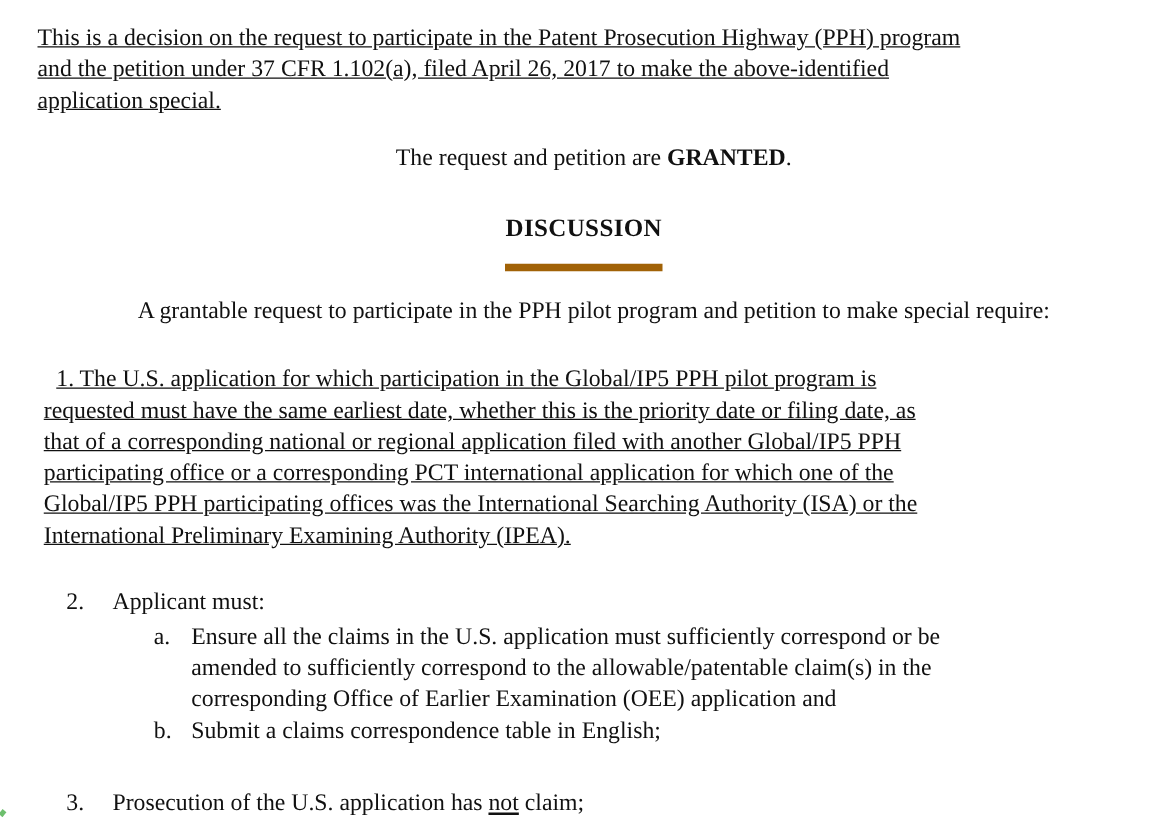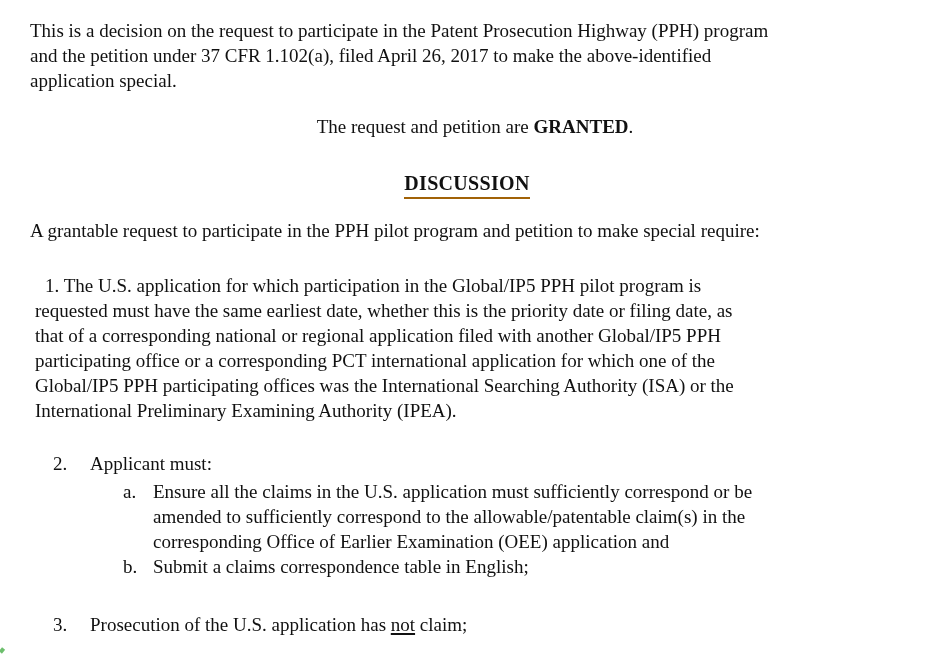--- a/index.html
+++ b/index.html
@@ -17,44 +17,46 @@
     font-size: 19px;
     line-height: 25px;
     color: #111111;
   }
   .flow {
     margin-left: 30px;
     margin-right: 14px;
   }
   .preline {
     white-space: pre-line;
+    text-decoration: underline;
   }
   .para-intro {
     margin-top: 18px;
   }
   .para-decision {
     margin-top: 21px;
     text-align: center;
   }
   .bold {
     font-weight: bold;
   }
   .heading {
     margin-top: 32px;
     text-align: center;
     font-weight: bold;
     font-size: 20px;
   }
   .heading .underlined-title {
     display: inline-block;
-    border-bottom: 2px solid #a16207;
-    padding-bottom: 1px;
+    border-bottom: 6px solid #a16207;
+    padding-bottom: 15px;
     letter-spacing: 0.3px;
   }
   .para-require {
+    text-align: center;
   }
   .item-block-1 {
     margin-top: 30px;
     margin-left: 35px;
     margin-right: 40px;
     text-indent: 10px;
   }
   .list-row {
     margin-left: 53px;
   }

